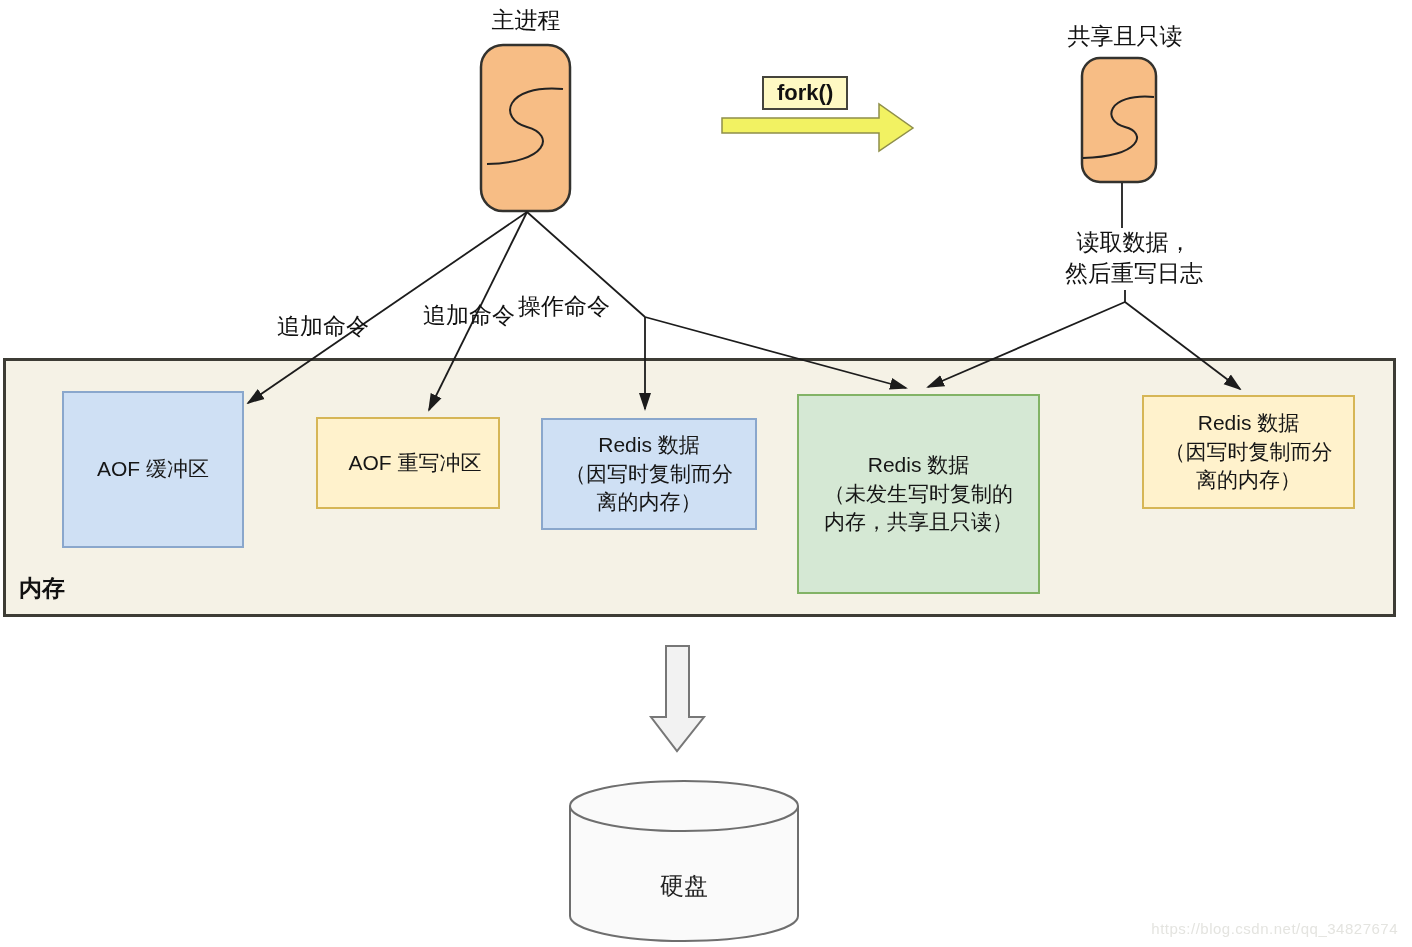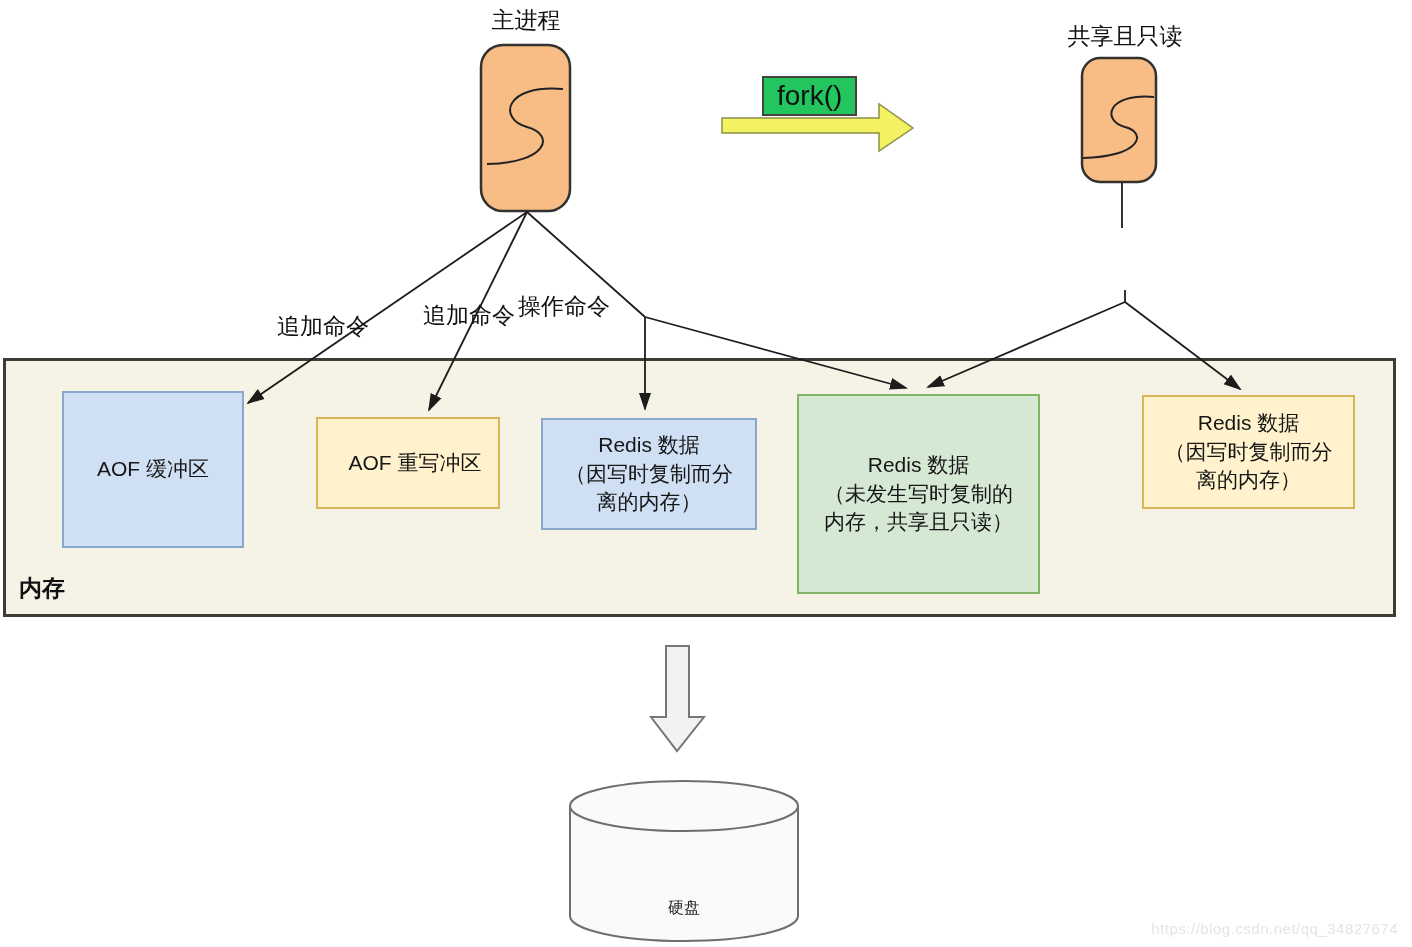--- a/index.html
+++ b/index.html
@@ -54,27 +54,27 @@
   #label-append-1{left:277px;top:311px;}
   #label-append-2{left:423px;top:300px;}
   #label-operate{left:518px;top:250px;margin-top:41px;}
   #label-read-rewrite{
     left:1050px;top:227px;width:168px;
     text-align:center;white-space:pre-line;line-height:1.35;
   }
 
   #fork-box{
     position:absolute;left:762px;top:76px;
-    padding:2px 13px;background:#22c55e;border:2px solid #45443c;
-    font-size:28px;color:#111;
+    padding:2px 13px;background:#fef9c3;border:2px solid #45443c;
+    font-size:22px;color:#111;font-weight:bold;
   }
 
   #disk-label{
-    position:absolute;left:634px;top:898px;width:100px;
-    text-align:center;font-size:16px;color:#222;
+    position:absolute;left:634px;top:870px;width:100px;
+    text-align:center;font-size:24px;color:#222;
   }
 
   #watermark{
     position:absolute;right:14px;bottom:10px;
     font-size:15px;color:#e4e4e0;letter-spacing:0.5px;
   }
 </style>
 </head>
 <body>
 
@@ -134,18 +134,20 @@
   </svg>
 
   <div class="toplabel" id="label-main-process">主进程</div>
   <div class="toplabel" id="label-rewrite-child">共享且只读</div>
 
   <div id="fork-box">fork()</div>
 
   <div class="edge-label" id="label-append-1">追加命令</div>
   <div class="edge-label" id="label-append-2">追加命令</div>
   <div class="edge-label" id="label-operate">操作命令</div>
+  <div class="edge-label" id="label-read-rewrite">读取数据，
+然后重写日志</div>
 
   <div id="disk-label">硬盘</div>
 
   <div id="watermark">https://blog.csdn.net/qq_34827674</div>
 
 </div>
 
 </body></html>

